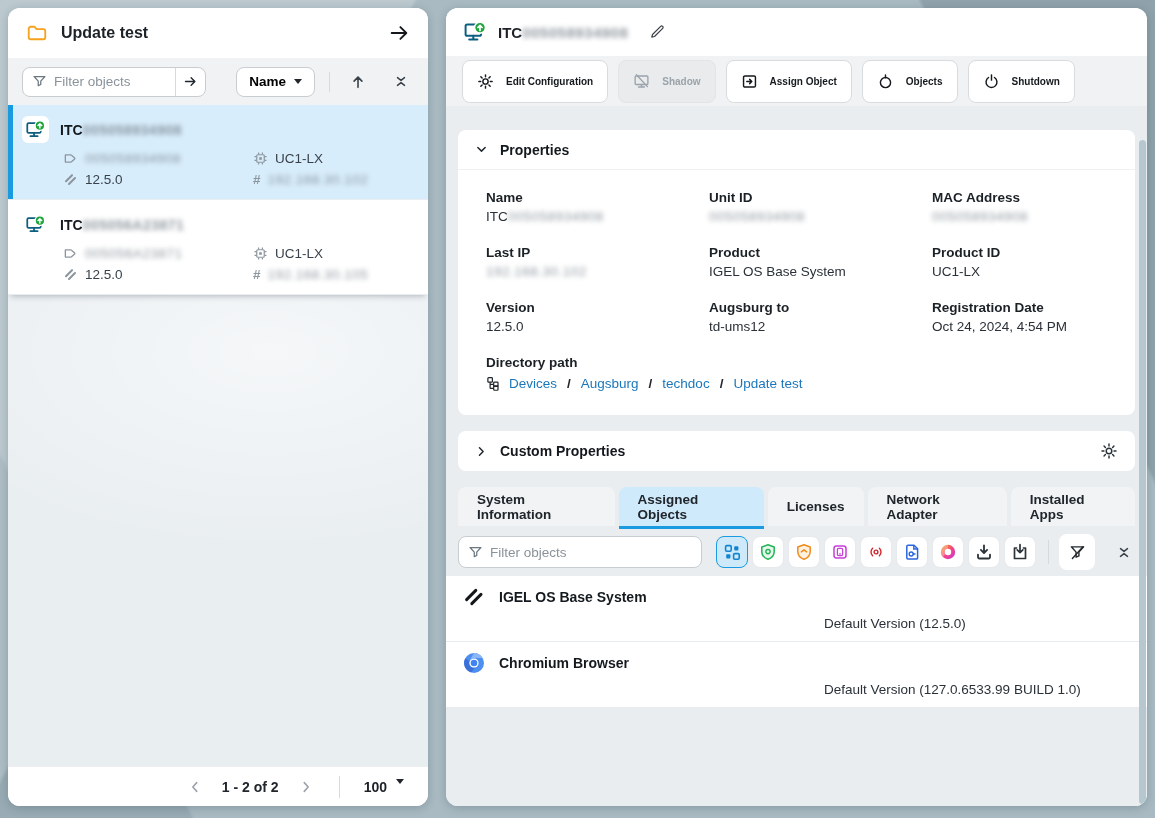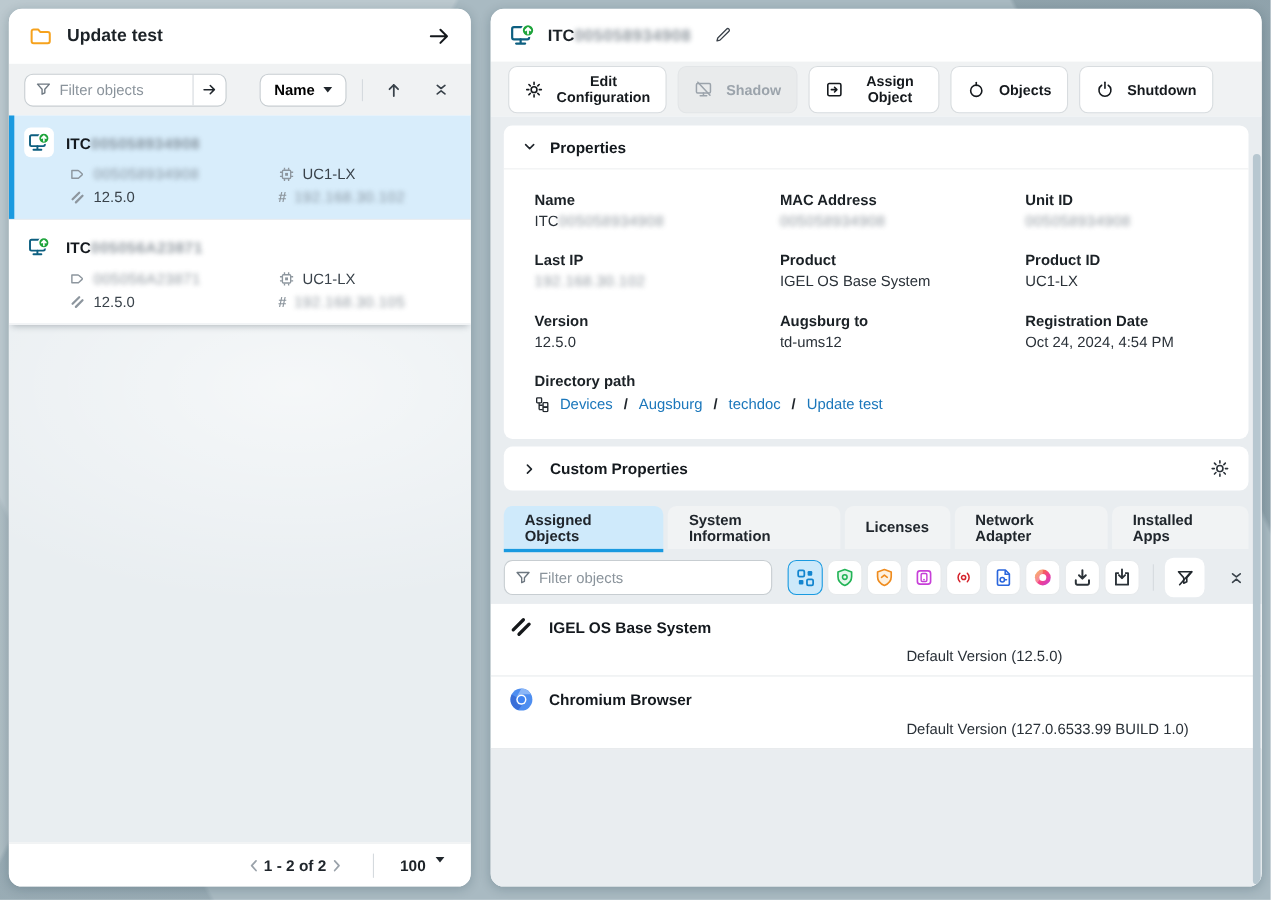--- a/index.html
+++ b/index.html
@@ -41,37 +41,37 @@
   .ditem.selected::before{content:"";position:absolute;left:0;top:0;bottom:0;width:5px;background:#1a9ae0}
   .dtitle{display:flex;align-items:center;gap:11px;margin-bottom:8px}
   .devchip{width:27px;height:27px;background:#fff;border-radius:6px;display:flex;align-items:center;justify-content:center}
   .dname{font-size:14px;font-weight:700;color:#14191e}
   .dgrid{margin-left:41px;display:grid;grid-template-columns:190px 1fr;row-gap:6px}
   .dcell{display:flex;align-items:center;gap:7px;font-size:13.5px;color:#39424a}
   .dcell .gic{color:#8d969e;flex:none}
   .hash{color:#8d969e;font-size:13.5px;font-weight:700}
   .lp-body{flex:1;background:radial-gradient(380px 200px at 62% 12%, rgba(255,255,255,.55), rgba(255,255,255,0)),#e9eef1}
   .lp-footer{height:40px;background:#fff;border-top:1px solid #eceef0;display:flex;align-items:center;justify-content:flex-end;padding:0 24px}
-  .pagegrp{display:flex;align-items:center;gap:2px;margin-right:26px;color:#9aa2aa}
+  .pagegrp{display:flex;align-items:center;gap:20px;margin-right:26px;color:#9aa2aa}
   .prange{font-size:14px;font-weight:600;color:#20262c}
   .lp-footer .vdiv{height:22px;margin-right:24px}
   .psize{display:flex;gap:9px;font-size:14px;font-weight:700;cursor:pointer}
 
   
   #right{left:446px;top:8px;width:701px;height:798px}
   .dp-header{height:48px;display:flex;align-items:center;gap:11px;padding:0 17px;background:#fff}
   .dp-title{font-size:15px;font-weight:700}
   .pencil{color:#3a4149;margin-left:10px}
   .dp-toolbar{height:50px;background:#f0f2f3;display:flex;align-items:center;gap:10px;padding:0 16px}
-  .tbtn{height:43px;background:#fff;border:1px solid #d8dcdf;border-radius:8px;display:flex;align-items:center;gap:12px;padding:0 14px;font-size:13px;font-weight:700;color:#15191d;cursor:pointer;font-family:inherit}
+  .tbtn{height:43px;background:#fff;border:1px solid #d8dcdf;border-radius:8px;display:flex;align-items:center;gap:12px;padding:0 14px;font-size:10px;font-weight:700;color:#15191d;cursor:pointer;font-family:inherit}
   .tbtn.disabled{background:#e9ebec;border-color:#e2e5e7;color:#9ba3ab;cursor:default}
   .dots{margin-left:auto;color:#3a4149;width:24px}
   .dot{width:3px;height:3px;border-radius:50%;background:#3a4149;margin:2.5px auto}
   .dp-content{flex:1;background:#e9edf0;position:relative;overflow:hidden;padding-top:8px}
-  .card{background:#fff;border-radius:8px;margin:0 12px}
+  .card{background:#fff;border-radius:8px;margin:16px 12px}
   .card-h{height:40px;display:flex;align-items:center;gap:12px;padding:0 17px;font-size:14px;font-weight:700;color:#14191e}
   .card-h .chev{color:#20262c}
   #props .card-h{border-bottom:1px solid #eef0f1}
   .pbody{padding:20px 28px 24px;display:grid;grid-template-columns:223px 223px 1fr;row-gap:21px}
   .f-label{font-size:13.5px;font-weight:700;color:#1b2126;margin-bottom:4px}
   .f-value{font-size:13.5px;color:#2a3138}
   .dirpath{grid-column:1/-1}
   .pathrow{display:flex;align-items:center;gap:8px;margin-top:6px}
   .pathrow .tree{color:#20262c}
   .plink{color:#1b77bb;font-size:13.5px;cursor:pointer}
@@ -352,25 +352,25 @@
             </svg>
           </span>
         <span>Properties</span>
       </div>
       <div class="pbody">
         <div class="field">
           <div class="f-label">Name</div>
           <div class="f-value"><span>ITC</span><span class="blur">005058934908</span></div>
         </div>
         <div class="field">
+          <div class="f-label">Unit ID</div>
+          <div class="f-value"><span></span><span class="blur">005058934908</span></div>
+        </div>
+        <div class="field">
           <div class="f-label">MAC Address</div>
-          <div class="f-value"><span></span><span class="blur">005058934908</span></div>
-        </div>
-        <div class="field">
-          <div class="f-label">Unit ID</div>
           <div class="f-value"><span></span><span class="blur">005058934908</span></div>
         </div>
         <div class="field">
           <div class="f-label">Last IP</div>
           <div class="f-value"><span></span><span class="blur">192.168.30.102</span></div>
         </div>
         <div class="field">
           <div class="f-label">Product</div>
           <div class="f-value"><span>IGEL OS Base System</span></div>
         </div>
@@ -424,25 +424,25 @@
         <button class="icbtn gear-r">
           <svg width="18" height="18" viewBox="0 0 20 20">
               <circle cx="10" cy="10" r="3.1" fill="none" stroke="currentColor" stroke-width="1.6"></circle>
               <path d="M10 2.2v2.2M10 15.6v2.2M2.2 10h2.2M15.6 10h2.2M4.5 4.5L6 6M14 14l1.5 1.5M15.5 4.5L14 6M6 14l-1.5 1.5" stroke="currentColor" stroke-width="1.6" stroke-linecap="round"></path>
             </svg>
         </button>
       </div>
     </div>
 
     <div class="tabs">
+      <div class="tab">
+          <span>System Information</span>
+        </div>
       <div class="tab active">
           <span>Assigned Objects</span>
-        </div>
-      <div class="tab">
-          <span>System Information</span>
         </div>
       <div class="tab">
           <span>Licenses</span>
         </div>
       <div class="tab">
           <span>Network Adapter</span>
         </div>
       <div class="tab">
           <span>Installed Apps</span>
         </div>

